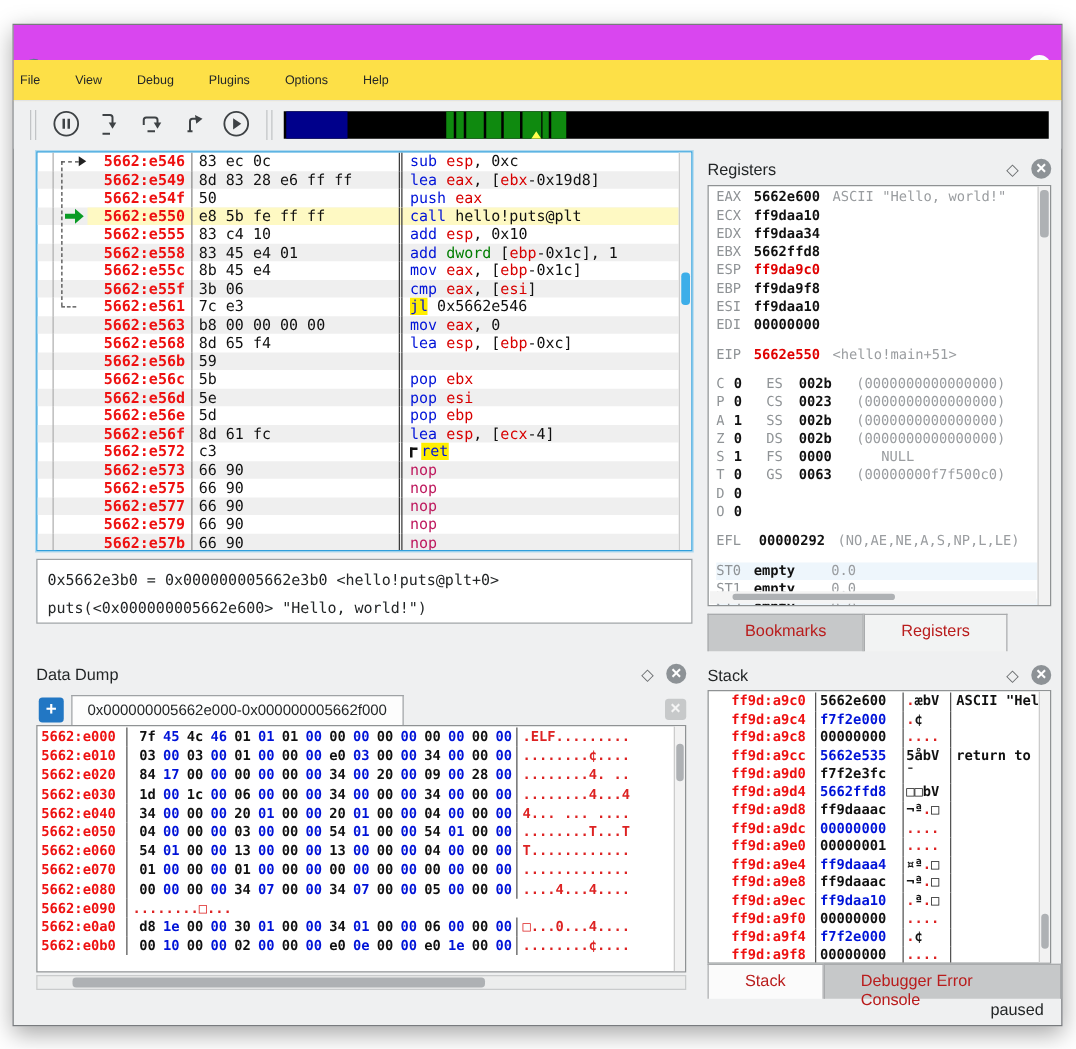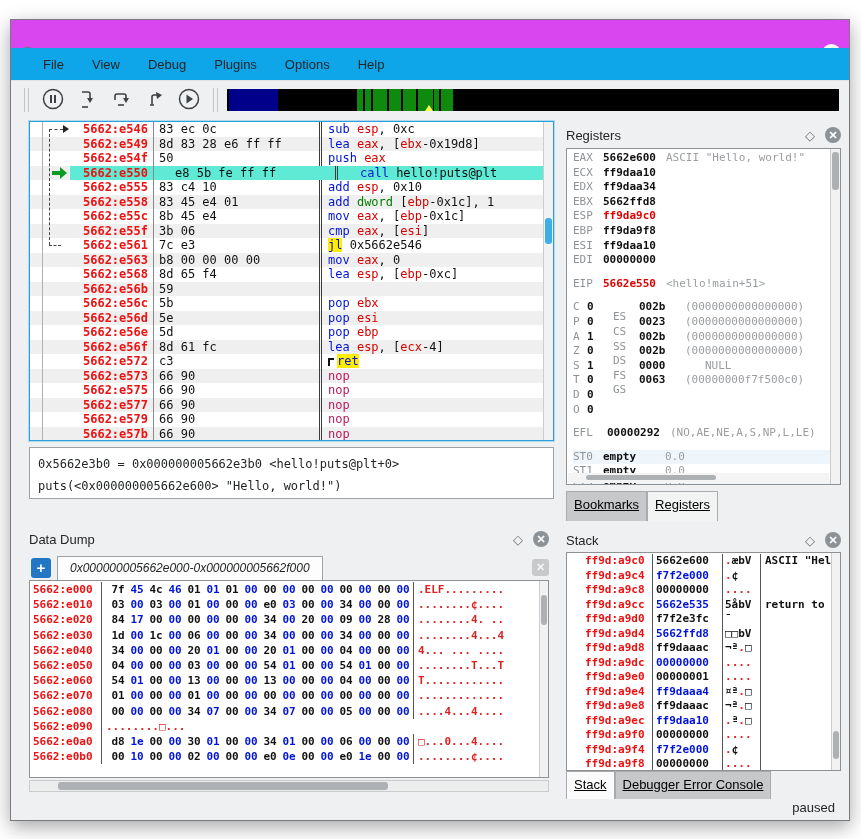--- a/index.html
+++ b/index.html
@@ -9,21 +9,21 @@
     border:1px solid #787b7e;box-shadow:0 6px 18px rgba(0,0,0,.35);}
   
   .titlebar{position:absolute;left:0;top:0;width:100%;height:43px;background:#d946ef;display:flex;align-items:flex-end;padding:0 8px;}
   .app-icon{width:16px;height:16px;border-radius:50%;background:radial-gradient(circle at 35% 35%,#9db6c4,#3b5а6b 60%,#22303a);background:radial-gradient(circle at 35% 35%,#9db6c4,#3b5a6b 60%,#22303a);flex:0 0 auto;}
   .tb-title{flex:1;text-align:center;color:#fcfcfc;font-size:13px;}
   .win-btns{display:flex;align-items:center;gap:14px;}
   .win-btn{width:18px;height:18px;display:flex;align-items:center;justify-content:center;}
   .win-btn svg{display:block;}
   .win-close{width:19px;height:19px;border-radius:50%;background:#fcfcfc;display:flex;align-items:center;justify-content:center;}
   
-  .menubar{position:absolute;left:0;top:28px;width:100%;height:33px;display:flex;align-items:center;padding:0 32px;gap:28px;border-bottom:1px solid #e2e3e4;background:#0ea5e9;font-size:13px;}
+  .menubar{position:absolute;left:0;top:28px;width:100%;height:33px;display:flex;align-items:center;padding:0 5px;gap:28px;border-bottom:1px solid #e2e3e4;background:#fde047;font-size:10px;}
   .menu-item{cursor:default;}
   
   .toolbar{position:absolute;left:0;top:61px;width:100%;height:38px;display:flex;align-items:center;padding:0 6px;background:#eff0f1;}
   .tb-sep{width:5px;height:24px;border-left:1px solid #c2c4c6;border-right:1px solid #c2c4c6;margin:0 7px;}
   .tb-btn{width:30px;height:30px;border:none;background:transparent;display:flex;align-items:center;justify-content:center;padding:0;margin:0 2px;}
   .memmap{position:relative;height:22px;flex:1;background:#000;margin:0 4px 0 2px;overflow:hidden;}
   .memseg{position:absolute;top:0;height:100%;}
   .memmarker{position:absolute;bottom:0;width:0;height:0;border-left:4px solid transparent;border-right:4px solid transparent;border-bottom:6px solid #ffff4d;}
   
   .phead{display:flex;align-items:center;font-size:13px;color:#232627;}
@@ -32,21 +32,21 @@
   .pclose{width:16px;height:16px;border-radius:50%;background:#8d9296;color:#fff;font-size:11px;line-height:16px;text-align:center;font-weight:bold;}
   .mono{font-family:"DejaVu Sans Mono",monospace;}
   
   .disasm-panel{position:absolute;left:18px;top:101px;width:525px;height:320px;background:#fff;border:1px solid #2f9fdc;box-shadow:0 0 0 1px rgba(61,174,233,.35);overflow:hidden;}
   .disasm-rows{position:absolute;left:0;top:0;right:10px;bottom:0;overflow:hidden;}
   .drow{display:flex;height:14.5px;line-height:14.5px;font-size:12px;white-space:pre;}
   .drow:nth-child(even){background:#efefef;}
   .d-bp{width:13px;border-right:1px solid #b0b0b0;flex:0 0 auto;}
   .d-arrow{width:27px;flex:0 0 auto;position:relative;}
   .d-main{flex:1;display:flex;min-width:0;}
-  .drow.current .d-main{background:#5eead4;gap:16px;}
+  .drow.current .d-main{background:#fef9c3;}
   .d-addr{width:84px;text-align:right;padding-right:5px;color:#e11;font-weight:bold;border-right:1px solid #8a8a8a;flex:0 0 auto;font-family:"DejaVu Sans Mono",monospace;}
   .d-bytes{width:168px;padding-left:5px;border-right:3px double #3c3c3c;flex:0 0 auto;color:#111;font-family:"DejaVu Sans Mono",monospace;overflow:hidden;}
   .d-instr{flex:1;padding-left:6px;font-family:"DejaVu Sans Mono",monospace;color:#111;overflow:hidden;}
   .t-mn{color:#0013d8;}
   .t-reg{color:#d80000;}
   .t-kw{color:#007d00;}
   .t-nop{color:#be185d;}
   .t-jump{background:#ffee00;}
   .corner{display:inline-block;width:6px;height:8px;border-left:2px solid #111;border-top:2px solid #111;margin-right:3px;vertical-align:middle;}
   .jump-overlay{position:absolute;pointer-events:none;}
@@ -59,21 +59,21 @@
   .vscroll{position:absolute;right:0;top:0;bottom:0;width:10px;background:#f2f2f2;border-left:1px solid #ccc;}
   .vscroll .handle{position:absolute;left:1px;right:1px;border-radius:3px;}
   .handle.blue{background:#3daee9;}
   .handle.gray{background:#aeb1b4;}
   
   .info-pane{position:absolute;left:18px;top:427px;width:525px;height:52px;background:#fff;border:1px solid #9fa2a5;font-size:12px;padding:5px 8px;line-height:22px;white-space:pre;overflow:hidden;}
   
   .dump-head{position:absolute;left:18px;top:507px;width:520px;height:24px;}
   .dump-tabs{position:absolute;left:18px;top:533px;width:520px;height:27px;display:flex;align-items:flex-end;}
   .plus-btn{width:20px;height:20px;background:#2277c4;color:#fff;border-radius:3px;font-size:15px;line-height:20px;text-align:center;font-weight:bold;margin:0 6px 2px 2px;}
-  .dump-tab{background:#fdfdfd;border:1px solid #9fa2a5;border-bottom:none;padding:4px 12px 5px 12px;font-size:12px;font-style:italic;}
+  .dump-tab{background:#fdfdfd;border:1px solid #9fa2a5;border-bottom:none;padding:4px 12px 5px 12px;font-size:12px;}
   .tab-close{margin-left:auto;margin-bottom:4px;width:17px;height:17px;background:#c7c9ca;border-radius:3px;color:#f4f4f4;text-align:center;line-height:17px;font-size:11px;font-weight:bold;}
   .dump-view{position:absolute;left:18px;top:560px;width:520px;height:198px;background:#fff;border:1px solid #8f9294;overflow:hidden;}
   .dump-rows{position:absolute;left:0;top:1px;right:9px;bottom:0;}
   .hrow{display:flex;height:15.2px;line-height:15.2px;font-size:11px;font-weight:bold;white-space:pre;}
   .h-addr{width:72px;color:#e11;padding-left:3px;border-right:1px solid #555;flex:0 0 auto;font-family:"DejaVu Sans Mono",monospace;}
   .h-bytes{width:312px;padding-left:6px;flex:0 0 auto;font-family:"DejaVu Sans Mono",monospace;color:#111;border-right:1px solid #555;overflow:hidden;text-align:center;}
   .h-bytes span{display:inline-block;width:19px;}
   .h-bytes span:nth-child(even){color:#0013d8;}
   .h-ascii{flex:1;padding-left:4px;color:#d22;font-family:"DejaVu Sans Mono",monospace;overflow:hidden;}
   .dump-vscroll{position:absolute;right:0;top:0;bottom:0;width:9px;background:#f2f2f2;border-left:1px solid #ccc;}
@@ -84,28 +84,28 @@
   .reg-body{position:absolute;left:555px;top:128px;width:275px;height:337px;background:#fff;border:1px solid #8f9294;overflow:hidden;}
   .reg-inner{position:absolute;left:0;top:2px;right:10px;padding-left:6px;}
   .rrow{height:14.6px;line-height:14.6px;font-size:11px;white-space:pre;font-family:"DejaVu Sans Mono",monospace;display:flex;}
   .r-name{width:30px;color:#8f9396;flex:0 0 auto;}
   .r-val{font-weight:bold;color:#111;flex:0 0 auto;}
   .r-val.changed{color:#e00000;}
   .r-note{color:#9a9da0;padding-left:10px;overflow:hidden;flex:1;}
   .gap{height:9px;}
   .f-flag{width:14px;color:#8f9396;}
   .f-fval{width:26px;font-weight:bold;color:#111;}
-  .f-seg{width:26px;color:#8f9396;margin-top:10px;}
+  .f-seg{width:26px;color:#8f9396;}
   .f-sval{width:40px;font-weight:bold;color:#111;}
   .st-row:nth-child(odd){background:#eef6fc;}
   .reg-hscroll{position:absolute;left:1px;right:11px;bottom:1px;height:10px;background:#f4f4f4;}
   .reg-hscroll .handle{position:absolute;top:2px;height:5px;border-radius:3px;background:#aeb1b4;}
   
   .tabbar{position:absolute;display:flex;font-size:13px;}
-  .tab{padding:5px 7px;border:1px solid #a9abad;border-bottom:none;background:#c6c8c9;color:#000000;text-decoration:underline;}
+  .tab{padding:5px 29px;border:1px solid #a9abad;border-bottom:none;background:#c6c8c9;color:#b91c1c;}
   .tab.active{background:#f2f3f3;position:relative;}
   .tabbar-top{left:555px;top:471px;height:30px;}
   .tabbar-bottom{left:555px;top:751px;height:28px;}
   .tabbar-bottom .tab.active{background:#fbfbfb;}
   
   .stack-head{position:absolute;left:555px;top:509px;width:275px;height:22px;}
   .stack-body{position:absolute;left:555px;top:532px;width:275px;height:219px;background:#fff;border:1px solid #8f9294;overflow:hidden;}
   .stack-rows{position:absolute;left:0;top:1px;right:9px;padding-left:16px;}
   .srow{display:flex;height:14.5px;line-height:14.5px;font-size:11px;font-weight:bold;white-space:pre;font-family:"DejaVu Sans Mono",monospace;}
   .s-addr{width:70px;color:#e11;padding-left:2px;border-right:1px solid #555;flex:0 0 auto;}

